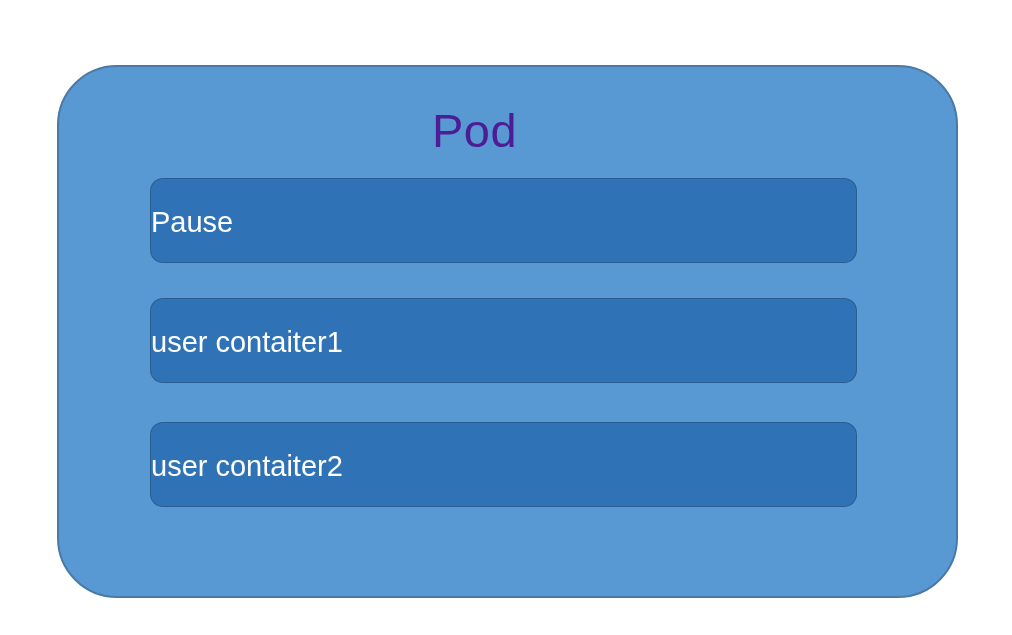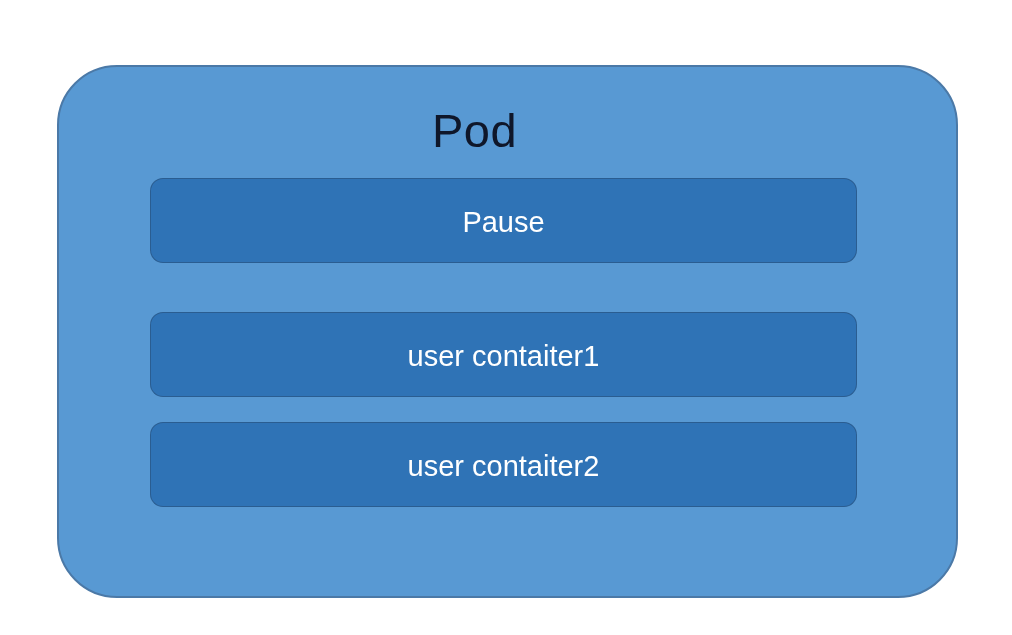--- a/index.html
+++ b/index.html
@@ -26,47 +26,46 @@
     border: 2px solid #4b79a7;
     border-radius: 60px;
   }
   .pod-title {
     position: absolute;
     top: 38px;
     left: 0;
     width: 100%;
     text-align: center;
     transform: translateX(-33px);
-    color: #0f172a;
+    color: #4c1d95;
     font-size: 47px;
     font-weight: 400;
     letter-spacing: 0.5px;
     line-height: 1.1;
     user-select: none;
   }
   .container-bar {
     position: absolute;
     left: 91px;
     width: 707px;
     height: 85px;
     box-sizing: border-box;
     background: #2f73b6;
     border: 1px solid rgba(38, 66, 100, 0.45);
     border-radius: 13px;
     display: flex;
     align-items: center;
-    justify-content: center;
     color: #ffffff;
     font-size: 29px;
     font-weight: 400;
     padding-top: 3px;
     user-select: none;
   }
   .bar-pause      { top: 111px; }
-  .bar-container1 { top: 245px; }
+  .bar-container1 { top: 231px; }
   .bar-container2 { top: 355px; }
 </style>
 </head>
 <body>
 
 <div class="canvas">
   <div class="pod-box">
     <div class="pod-title">Pod</div>
 
     <div class="container-bar bar-pause">

